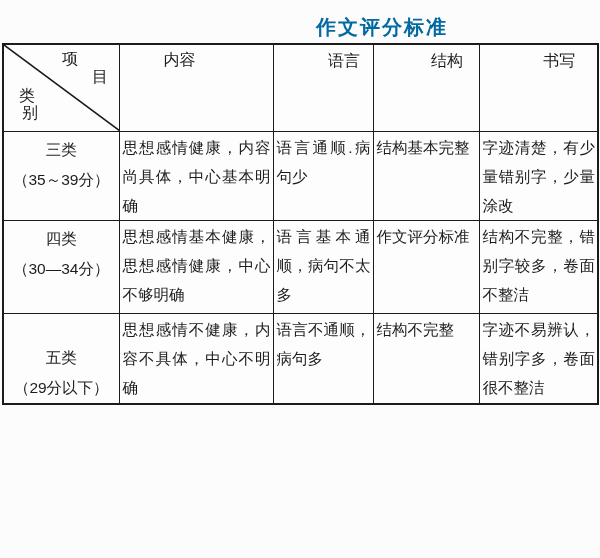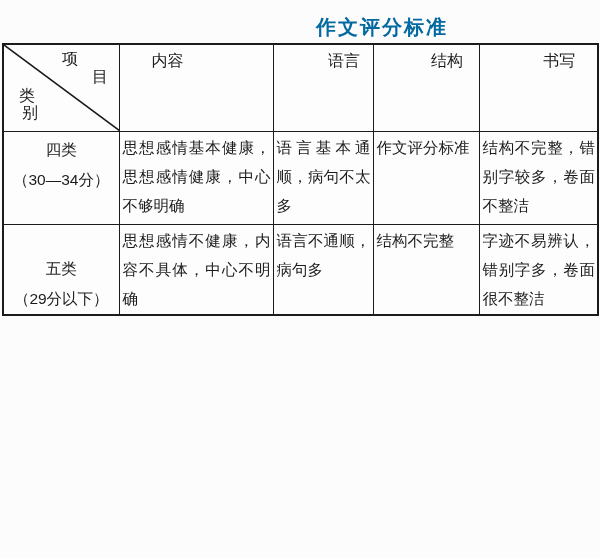--- a/index.html
+++ b/index.html
@@ -41,21 +41,21 @@
   tr.r4{height:93px;}
   tr.r5{height:85px;}
   
   td.hcell{
     text-align:center;
     padding-top:5px;
     font-size:16px;
     line-height:22px;
     padding-left:44px;
   }
-  td.h-content{text-align:left;padding-left:32px;}
+  td.h-content{text-align:left;padding-left:44px;font-family:Liberation Mono, monospace;}
   
   td.corner{position:relative;padding:0;}
   td.corner svg{position:absolute;left:0;top:0;display:block;}
   td.corner span{position:absolute;font-size:16px;line-height:18px;}
   .cx{left:58px;top:5px;}
   .cm{left:88px;top:23px;}
   .cl{left:15px;top:42px;}
   .cb{left:18px;top:59px;}
   
   td.cat{
@@ -91,20 +91,30 @@
         <span class="cb">别</span>
       </td>
       <td class="hcell h-content">内容</td>
       <td class="hcell">语言</td>
       <td class="hcell">结构</td>
       <td class="hcell">书写</td>
     </tr>
 
 
 
+    <tr class="r3">
+      <td class="cat">
+        <div>三类</div>
+        <div>（35～39分）</div>
+      </td>
+      <td>思想感情健康，内容尚具体，中心基本明确</td>
+      <td>语言通顺.病句少</td>
+      <td>结构基本完整</td>
+      <td>字迹清楚，有少量错别字，少量涂改</td>
+    </tr>
 
     <tr class="r4">
       <td class="cat">
         <div>四类</div>
         <div>（30—34分）</div>
       </td>
       <td>思想感情基本健康，思想感情健康，中心不够明确</td>
       <td>语言基本通顺，病句不太多</td>
       <td>作文评分标准</td>
       <td>结构不完整，错别字较多，卷面不整洁</td>

